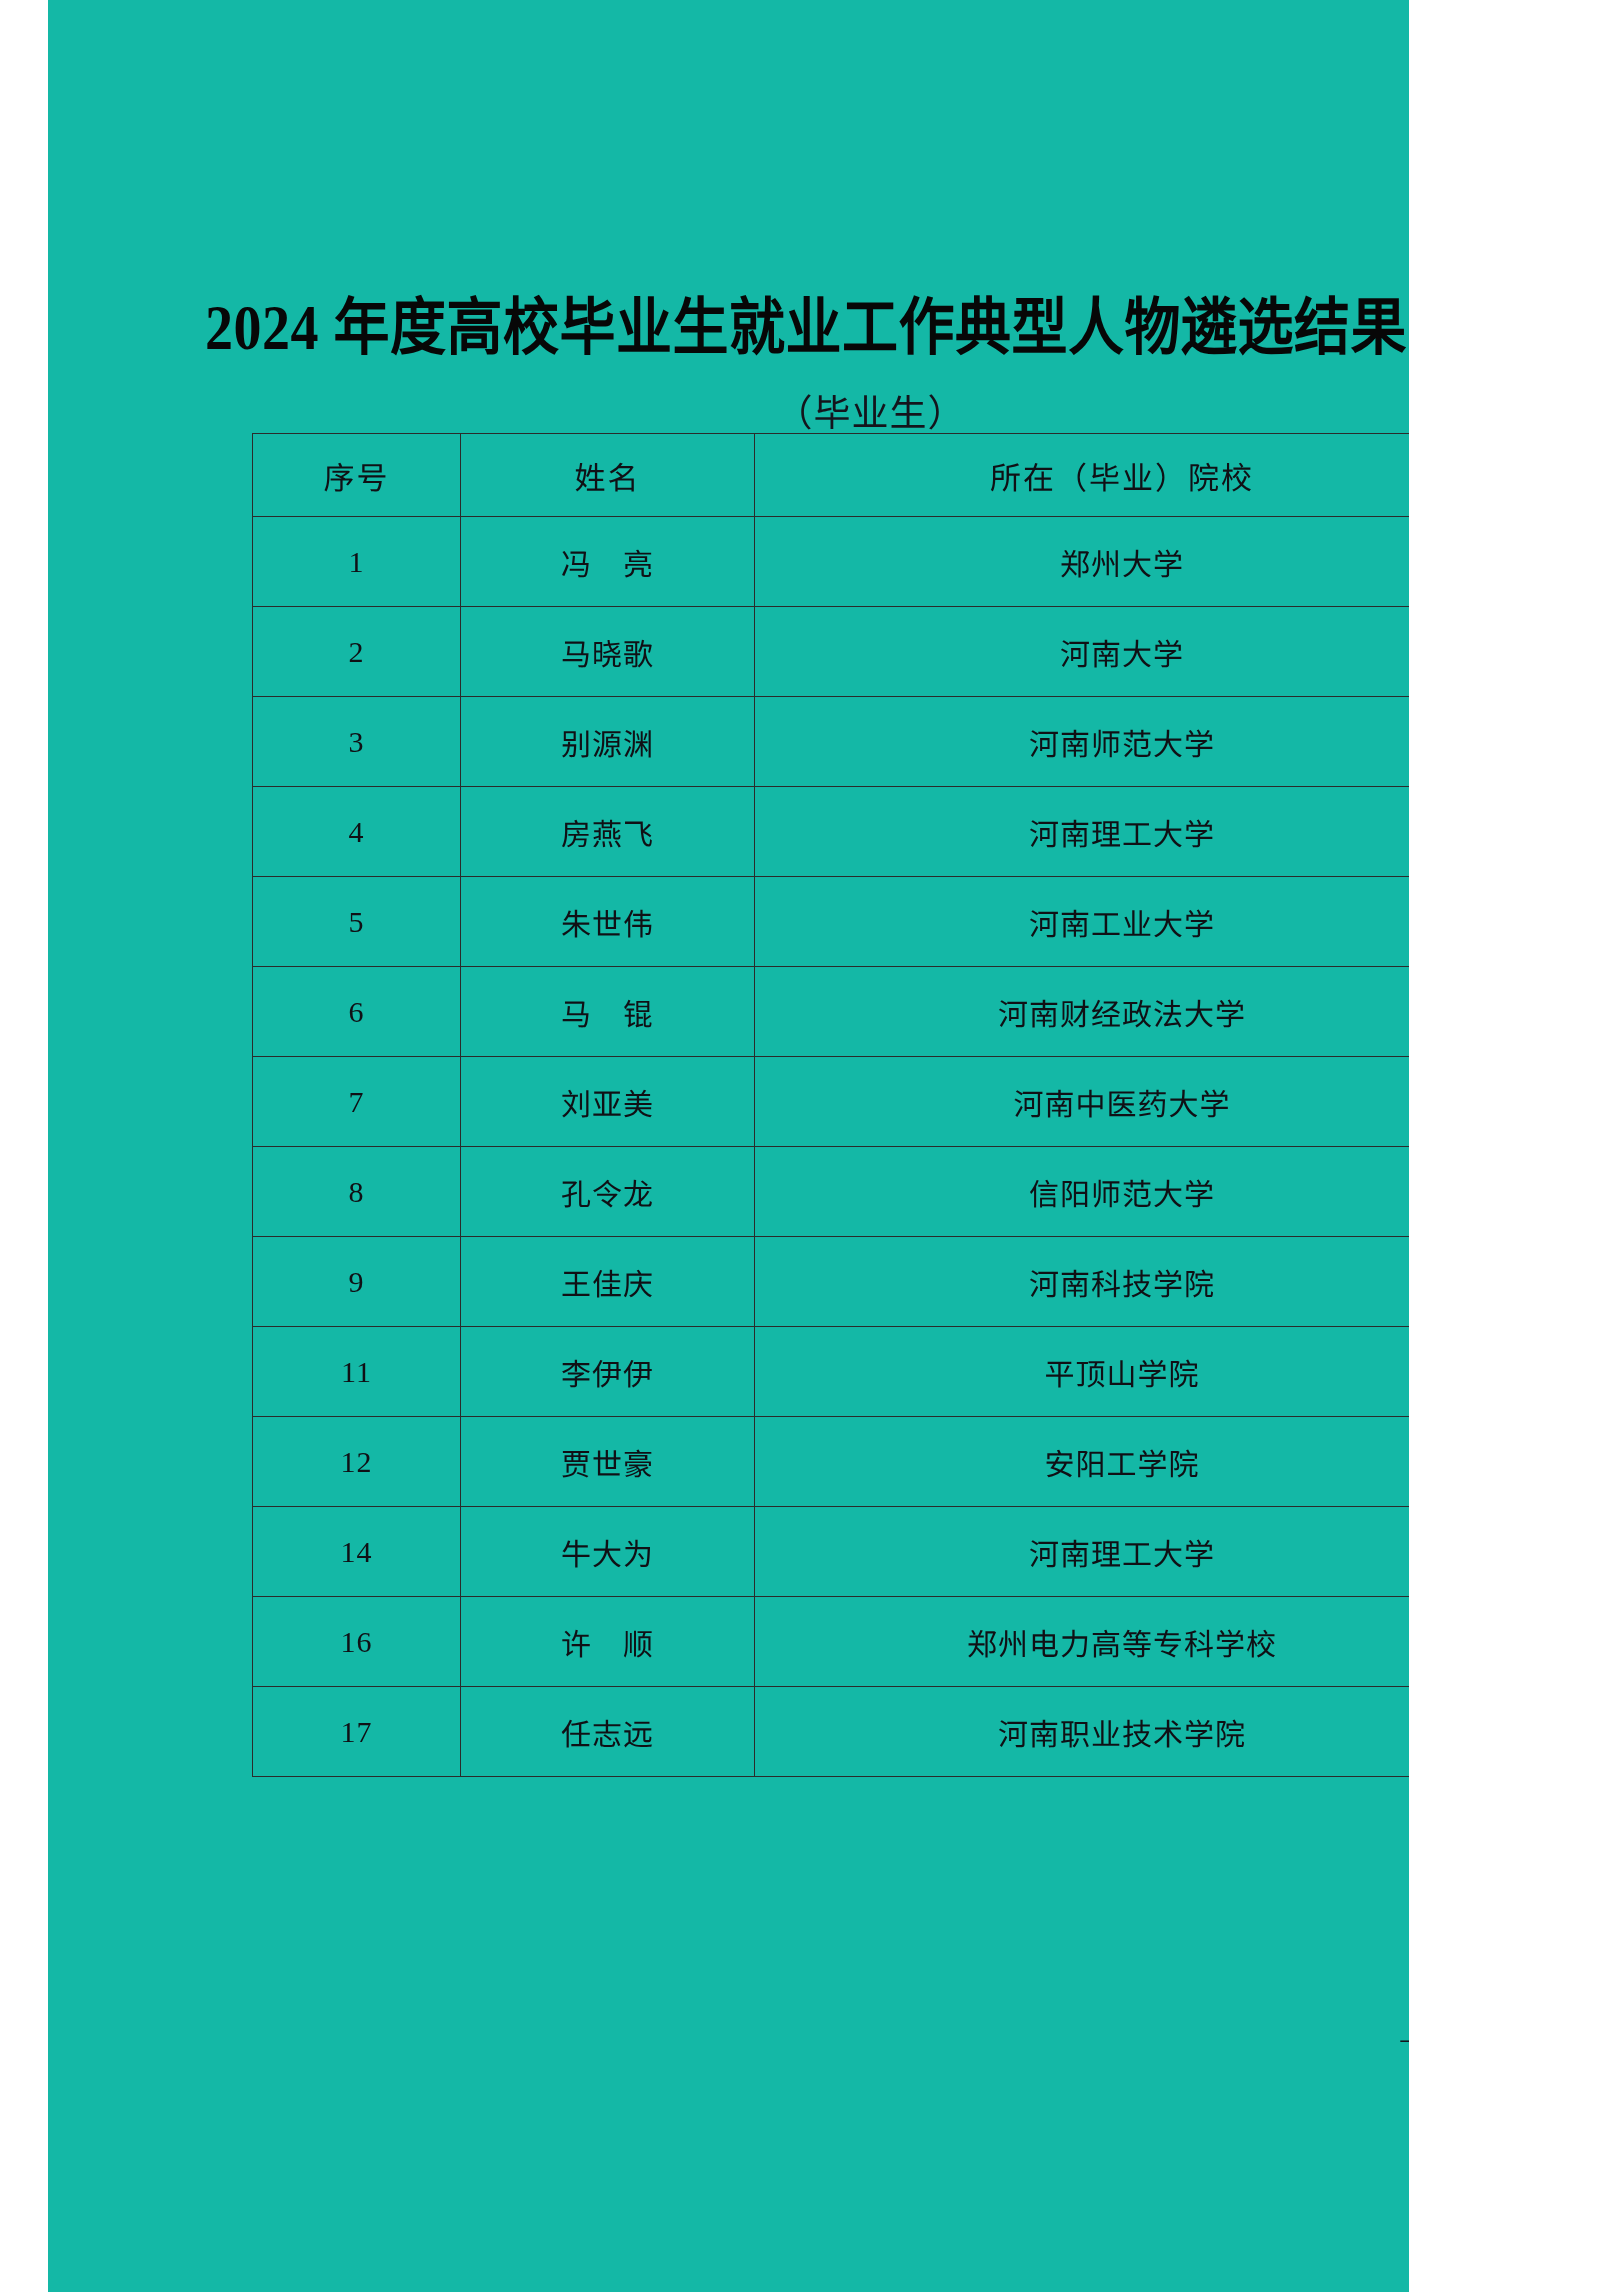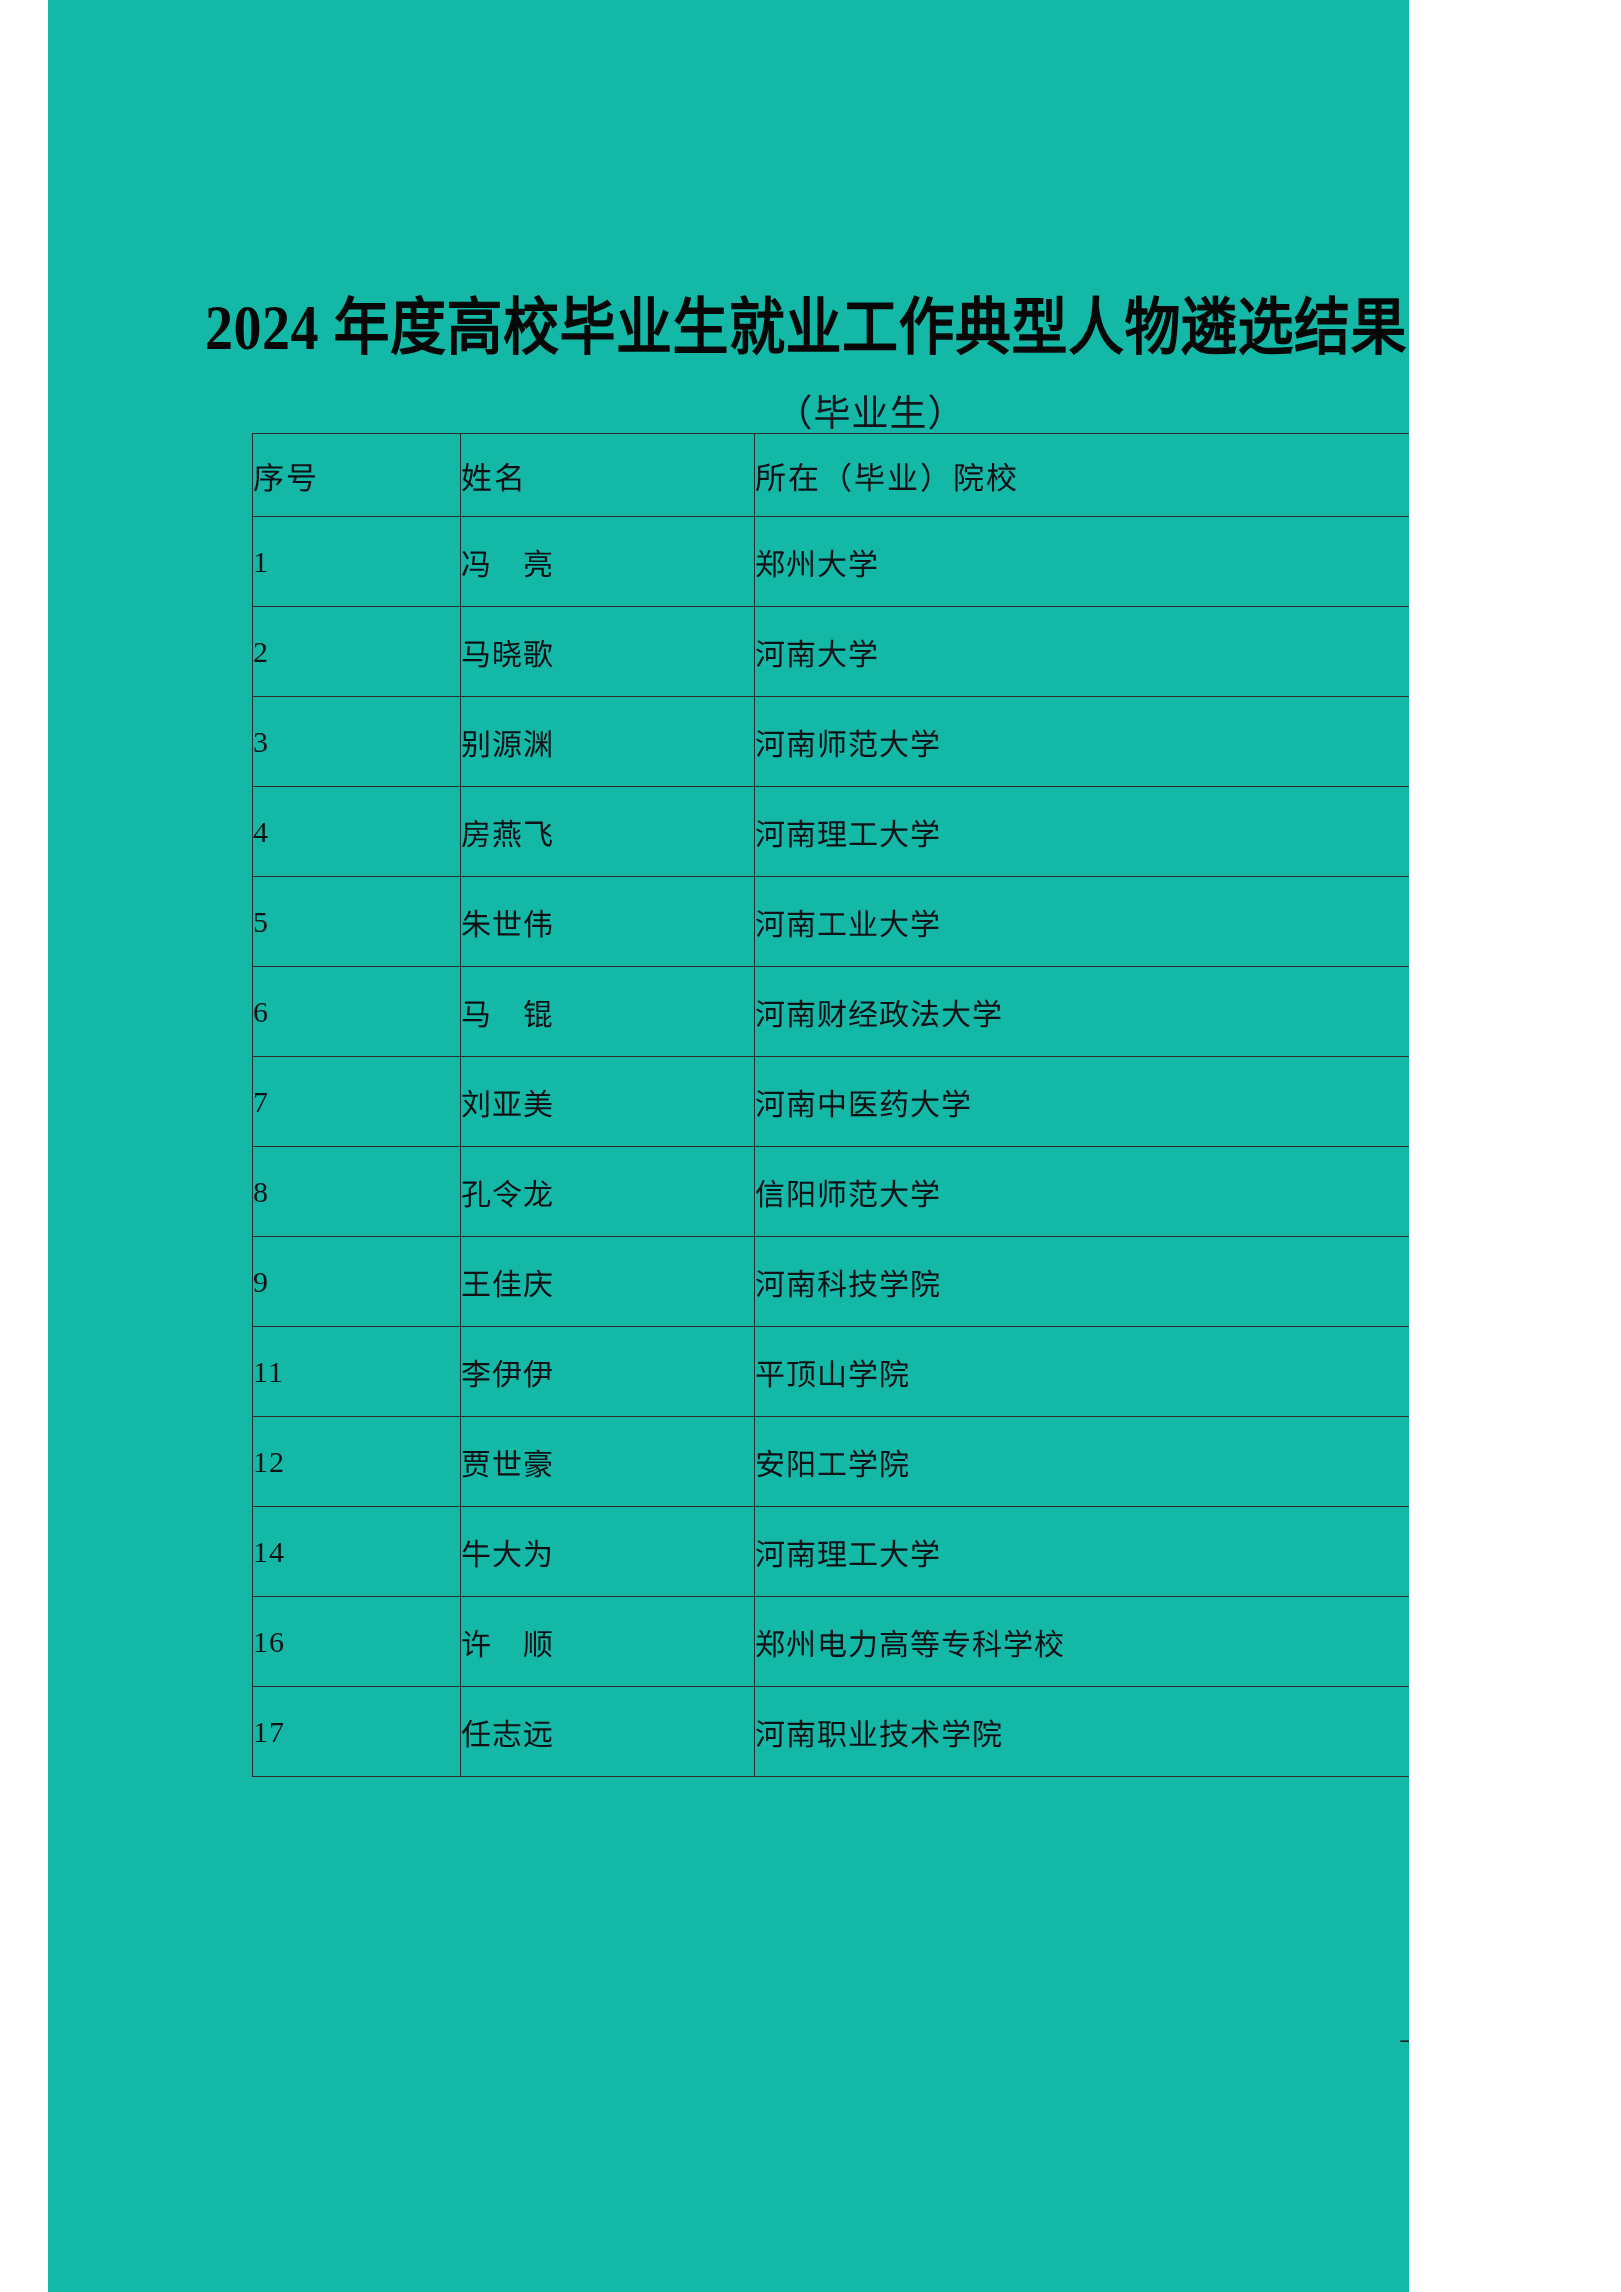--- a/index.html
+++ b/index.html
@@ -72,21 +72,21 @@
     table-layout: fixed;
   }
 
   table.result-table col.c-idx    { width: 208px; }
   table.result-table col.c-name   { width: 294px; }
   table.result-table col.c-school { width: 735px; }
 
   table.result-table th,
   table.result-table td {
     border: 1.6px solid #2b2b2b;
-    text-align: left;
+    text-align: center;
     vertical-align: middle;
     padding: 0;
     color: #101015;
   }
 
   table.result-table th {
     height: 82px;
     font-weight: 400;
     font-size: 31px;
     letter-spacing: 2px;

